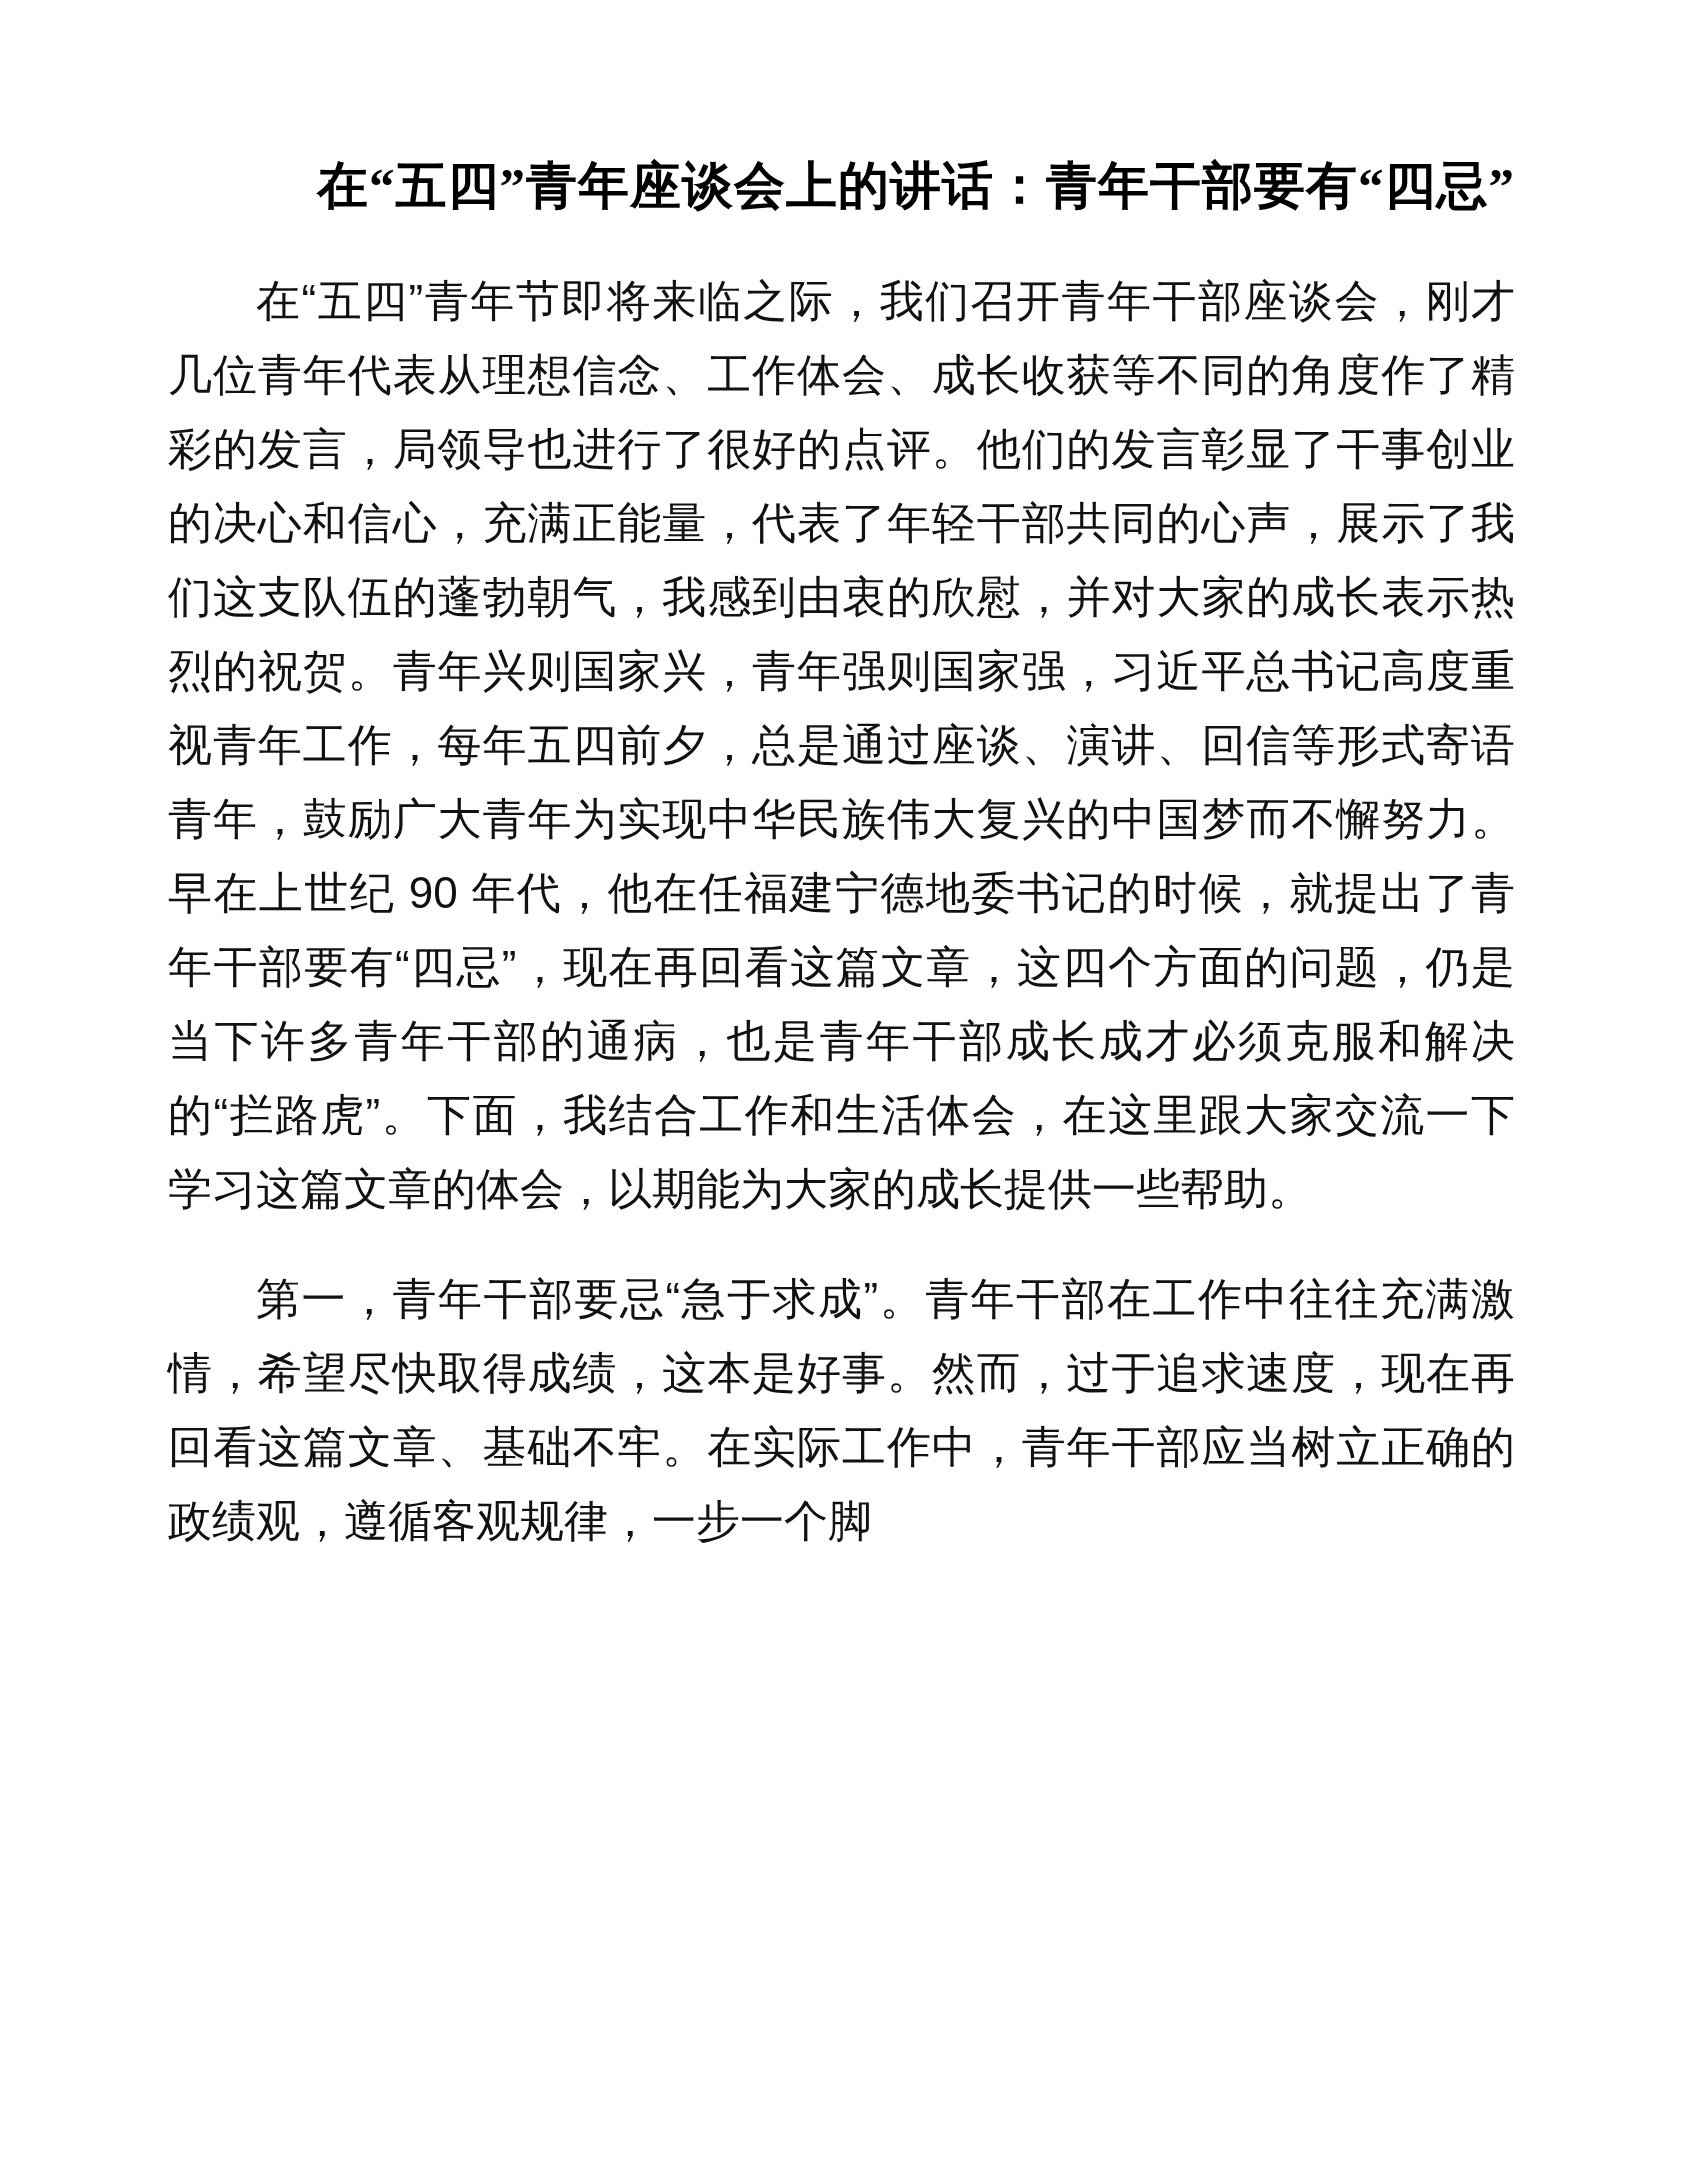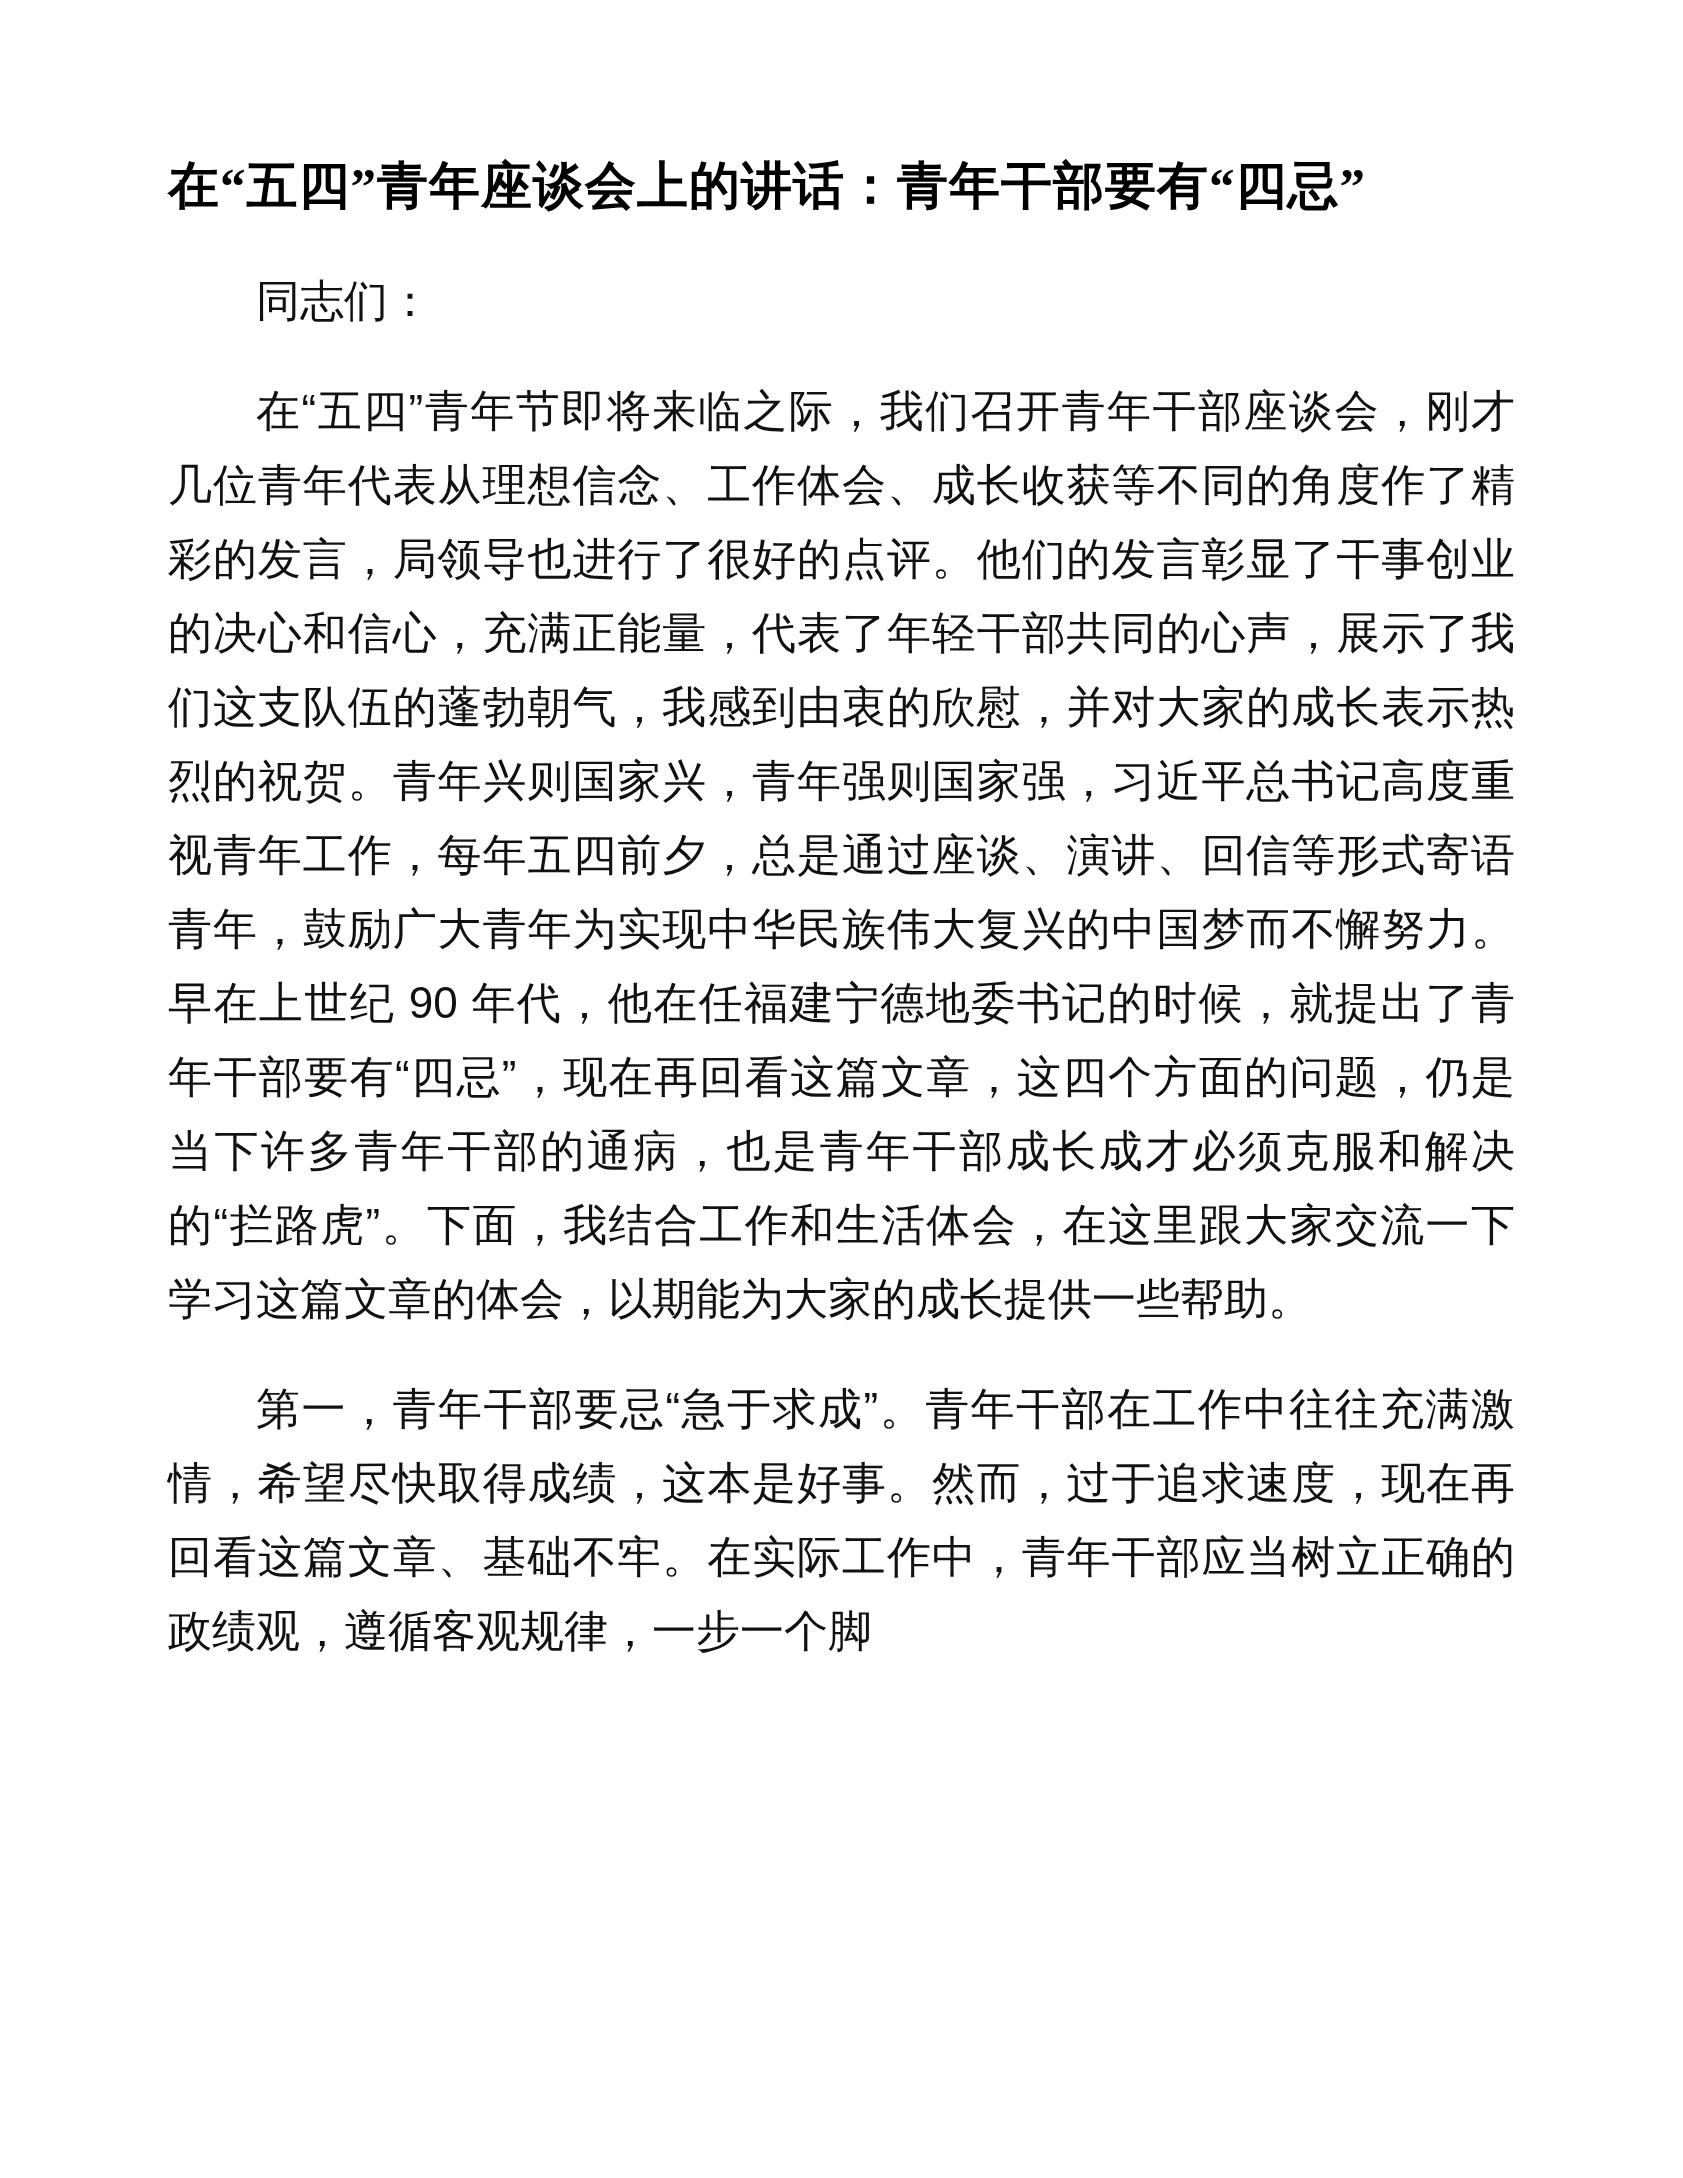--- a/index.html
+++ b/index.html
@@ -16,21 +16,21 @@
     box-sizing: border-box;
     padding: 147px 168px 0 168px;
     overflow: hidden;
     color: #1a1a1a;
   }
   .doc-title {
     font-family: "Liberation Serif", "DejaVu Serif", serif;
     font-weight: bold;
     font-size: 51px;
     line-height: 1.55;
-    text-align: left;
+    text-align: right;
     color: #000000;
     margin: 0 0 38px 0;
     letter-spacing: 1px;
   }
   .doc-body {
     font-family: "Liberation Sans", "DejaVu Sans", sans-serif;
     font-size: 44px;
     color: #111111;
   }
   .doc-body p {
@@ -42,18 +42,17 @@
     word-break: break-all;
   }
 </style>
 </head>
 <body>
 
 <div class="page">
   <h1 class="doc-title">在“五四”青年座谈会上的讲话：青年干部要有“四忌”</h1>
 
   <div class="doc-body">
-    <p>同志们：</p>
     <p>在“五四”青年节即将来临之际，我们召开青年干部座谈会，刚才几位青年代表从理想信念、工作体会、成长收获等不同的角度作了精彩的发言，局领导也进行了很好的点评。他们的发言彰显了干事创业的决心和信心，充满正能量，代表了年轻干部共同的心声，展示了我们这支队伍的蓬勃朝气，我感到由衷的欣慰，并对大家的成长表示热烈的祝贺。青年兴则国家兴，青年强则国家强，习近平总书记高度重视青年工作，每年五四前夕，总是通过座谈、演讲、回信等形式寄语青年，鼓励广大青年为实现中华民族伟大复兴的中国梦而不懈努力。早在上世纪 90 年代，他在任福建宁德地委书记的时候，就提出了青年干部要有“四忌”，现在再回看这篇文章，这四个方面的问题，仍是当下许多青年干部的通病，也是青年干部成长成才必须克服和解决的“拦路虎”。下面，我结合工作和生活体会，在这里跟大家交流一下学习这篇文章的体会，以期能为大家的成长提供一些帮助。</p>
     <p>第一，青年干部要忌“急于求成”。青年干部在工作中往往充满激情，希望尽快取得成绩，这本是好事。然而，过于追求速度，现在再回看这篇文章、基础不牢。在实际工作中，青年干部应当树立正确的政绩观，遵循客观规律，一步一个脚</p>
   </div>
 </div>
 
 
 </body></html>

